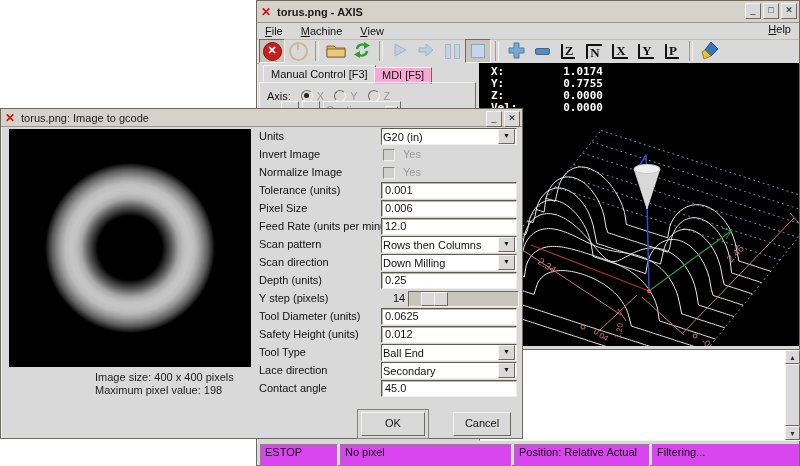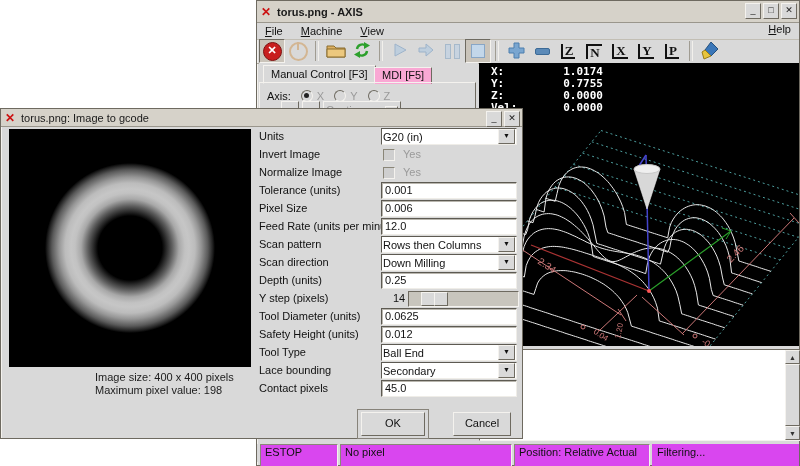--- a/index.html
+++ b/index.html
@@ -437,30 +437,30 @@
         <div class="frow" style="top: 235px; left: 0px;">
           <div class="flabel">Tool Type</div>
           <div class="fctl">
             <div class="combo">
               <span class="combo-text">Ball End</span>
               <span class="combo-btn">▼</span>
             </div>
           </div>
         </div>
         <div class="frow" style="top: 253px; left: 0px;">
-          <div class="flabel">Lace bounding</div>
+          <div class="flabel">Lace direction</div>
           <div class="fctl">
             <div class="combo">
               <span class="combo-text">Secondary</span>
               <span class="combo-btn">▼</span>
             </div>
           </div>
         </div>
         <div class="frow" style="top: 271px; left: 0px;">
-          <div class="flabel">Contact pixels</div>
+          <div class="flabel">Contact angle</div>
           <div class="fctl">
             <div class="entry">45.0</div>
           </div>
         </div>
       </div>
     <div id="ok-ring"></div>
     <div class="dbtn" style="left:360px;top:303px;width:62px;">OK</div>
     <div class="dbtn" style="left:452px;top:303px;width:56px;">Cancel</div>
   </div>
 </div>

